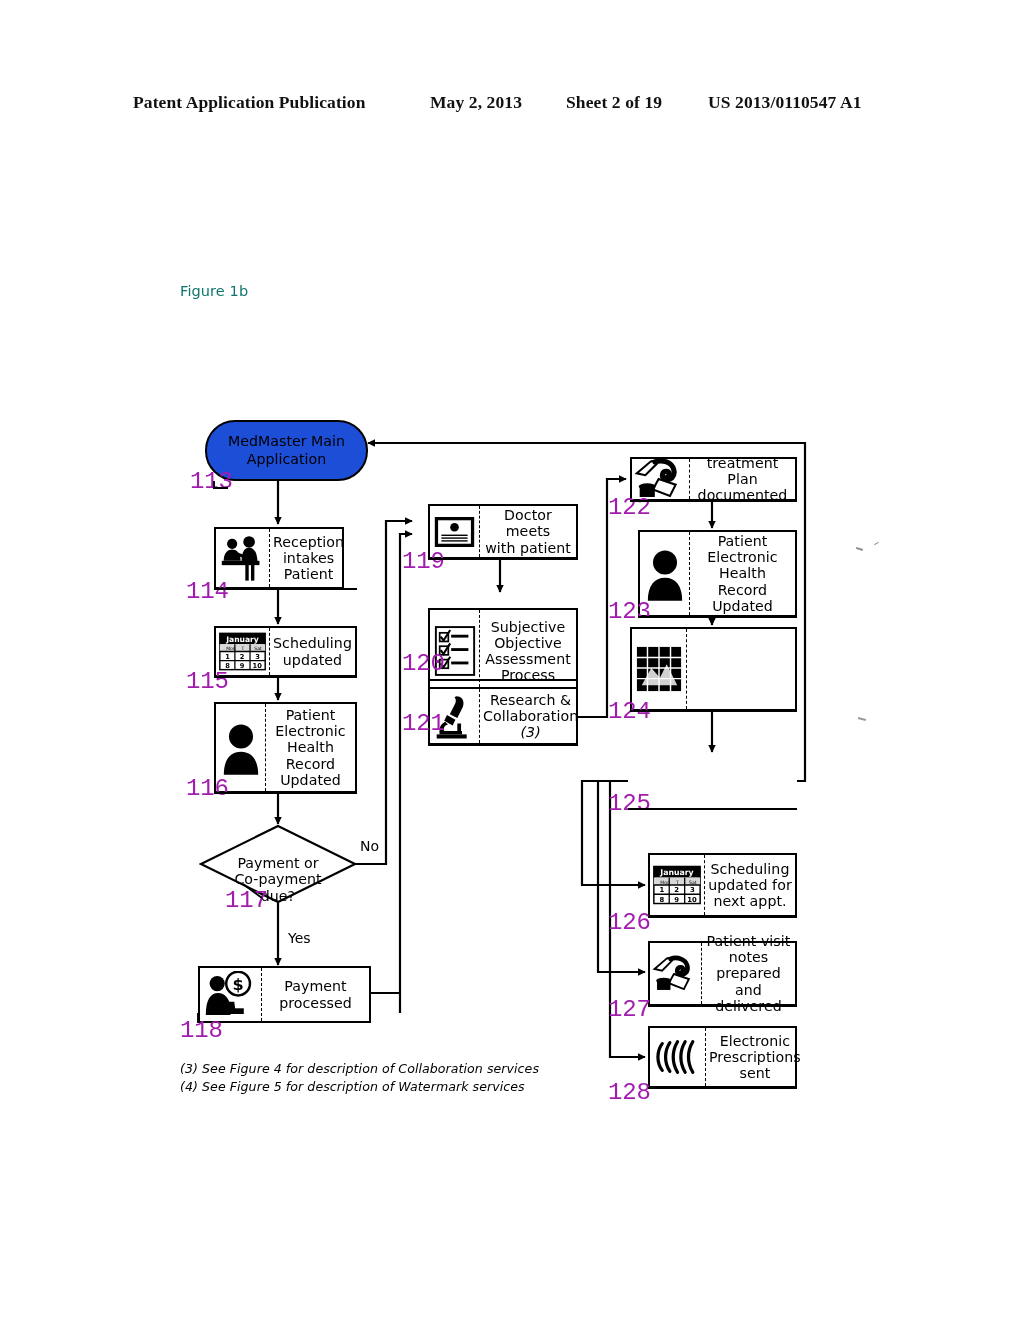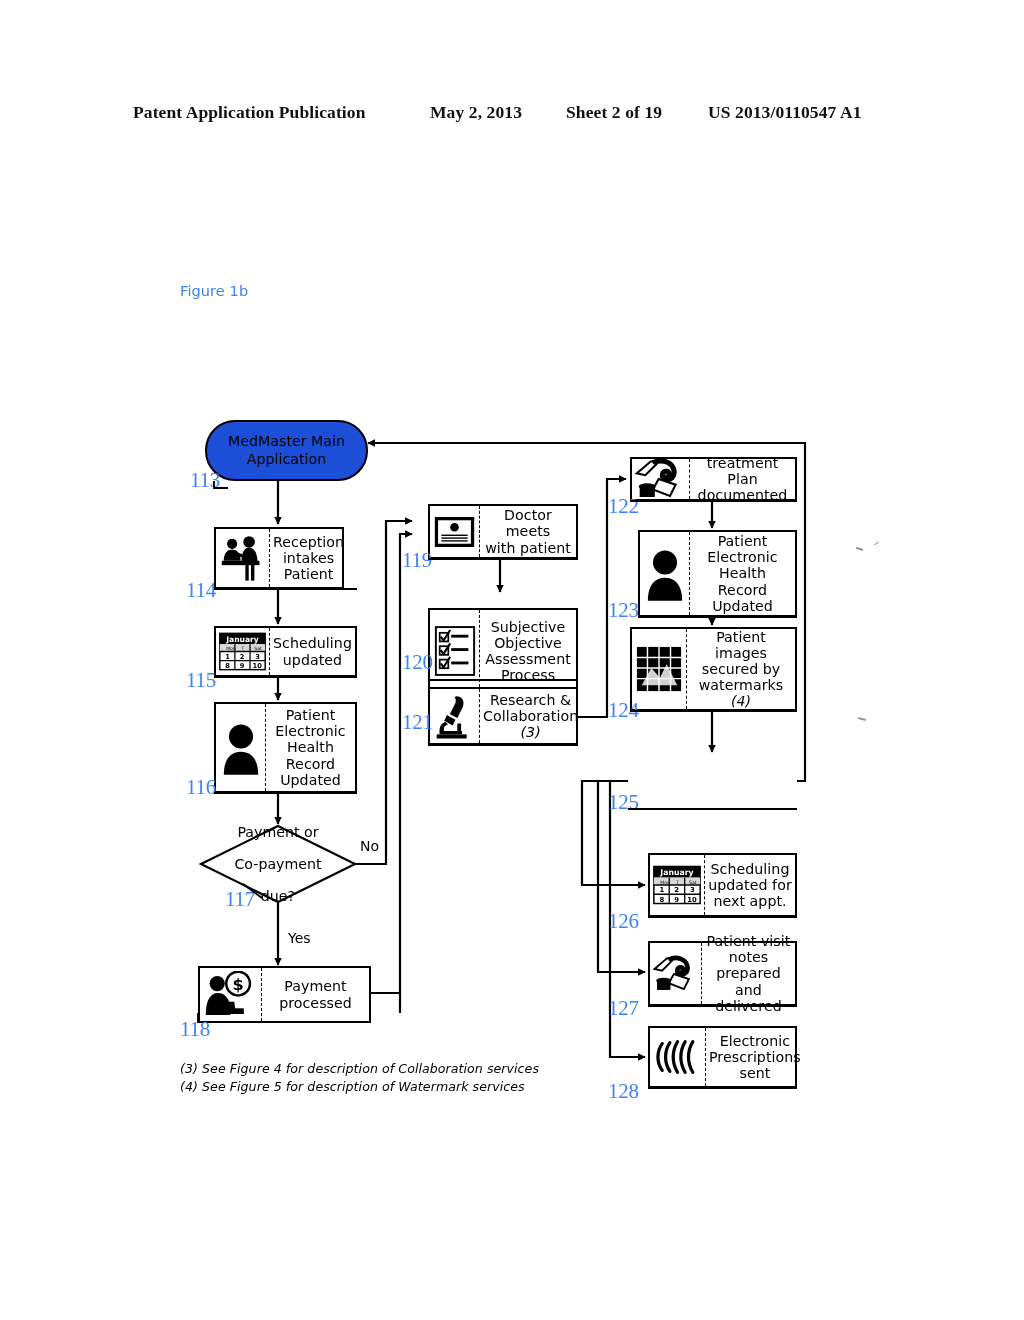--- a/index.html
+++ b/index.html
@@ -24,34 +24,34 @@
     top: 86px;
     width: 1024px;
     height: 28px;
     font-family: "Liberation Serif", serif;
     font-weight: bold;
     font-size: 17.5px;
     letter-spacing: 0.1px;
     color: #111;
     white-space: nowrap;
   }
-  .page-header span { position: absolute; top: 16px; }
+  .page-header span { position: absolute; top: 6px; }
   .hdr-pub   { left: 133px; }
   .hdr-date  { left: 430px; }
   .hdr-sheet { left: 566px; }
   .hdr-num   { left: 708px; }
 
   
   .figure-title {
     position: absolute;
     left: 180px;
     top: 283px;
     font-size: 14.5px;
     font-family: "DejaVu Sans", sans-serif;
-    color: #3b82f6;
+    color: #0f766e;
     letter-spacing: 0.1px;
   }
 
   
   #diagram {
     position: absolute;
     left: 0;
     top: 0;
     width: 1024px;
     height: 1320px;
@@ -114,32 +114,32 @@
   .diamond-wrap {
     position: absolute;
   }
   .diamond-wrap .dlabel {
     position: absolute;
     left: 0; top: 0;
     width: 100%; height: 100%;
     display: flex;
     flex-direction: column;
     align-items: center;
-    justify-content: space-between;
+    justify-content: flex-end;
     text-align: center;
     font-size: 14.2px;
     line-height: 1.16;
   }
 
   
   .refnum {
     position: absolute;
-    font-size: 21px;
-    font-family: Liberation Serif, serif;
-    color: #3b82f6;
+    font-size: 24px;
+    font-family: Liberation Mono, monospace;
+    color: #a21caf;
     letter-spacing: -0.2px;
   }
 
   
   .branch {
     position: absolute;
     font-size: 14px;
   }
 
   
@@ -431,26 +431,20 @@
         <g stroke="#fff" stroke-width="1.5">
           <line x1="2" y1="13" x2="48" y2="13"></line>
           <line x1="2" y1="24" x2="48" y2="24"></line>
           <line x1="2" y1="35" x2="48" y2="35"></line>
           <line x1="13" y1="2" x2="13" y2="48"></line>
           <line x1="25" y1="2" x2="25" y2="48"></line>
           <line x1="37" y1="2" x2="37" y2="48"></line>
         </g>
         <path d="M7,42 L17,24 L26,34 L33,20 L44,42 Z" fill="#fff" opacity="0.82"></path>
       </svg>
-    </div>
-    <div class="tx">
-      <span>Patient images</span>
-      <span>secured by</span>
-      <span>watermarks</span>
-      <span class="note">(4)</span>
     </div>
   </div>
   <div class="refnum" style="left:608px; top:698px;">124</div>
 
   <div class="refnum" style="left:608px; top:790px;">125</div>
 
   <div class="node" style="left:648px; top:853px; width:149px; height:64px;">
     <div class="ic" style="width:55px;">
       <svg viewBox="0 0 54 44" width="51" height="42">
         <rect x="2" y="2" width="50" height="40" fill="#fff" stroke="#000" stroke-width="1.6"></rect>

